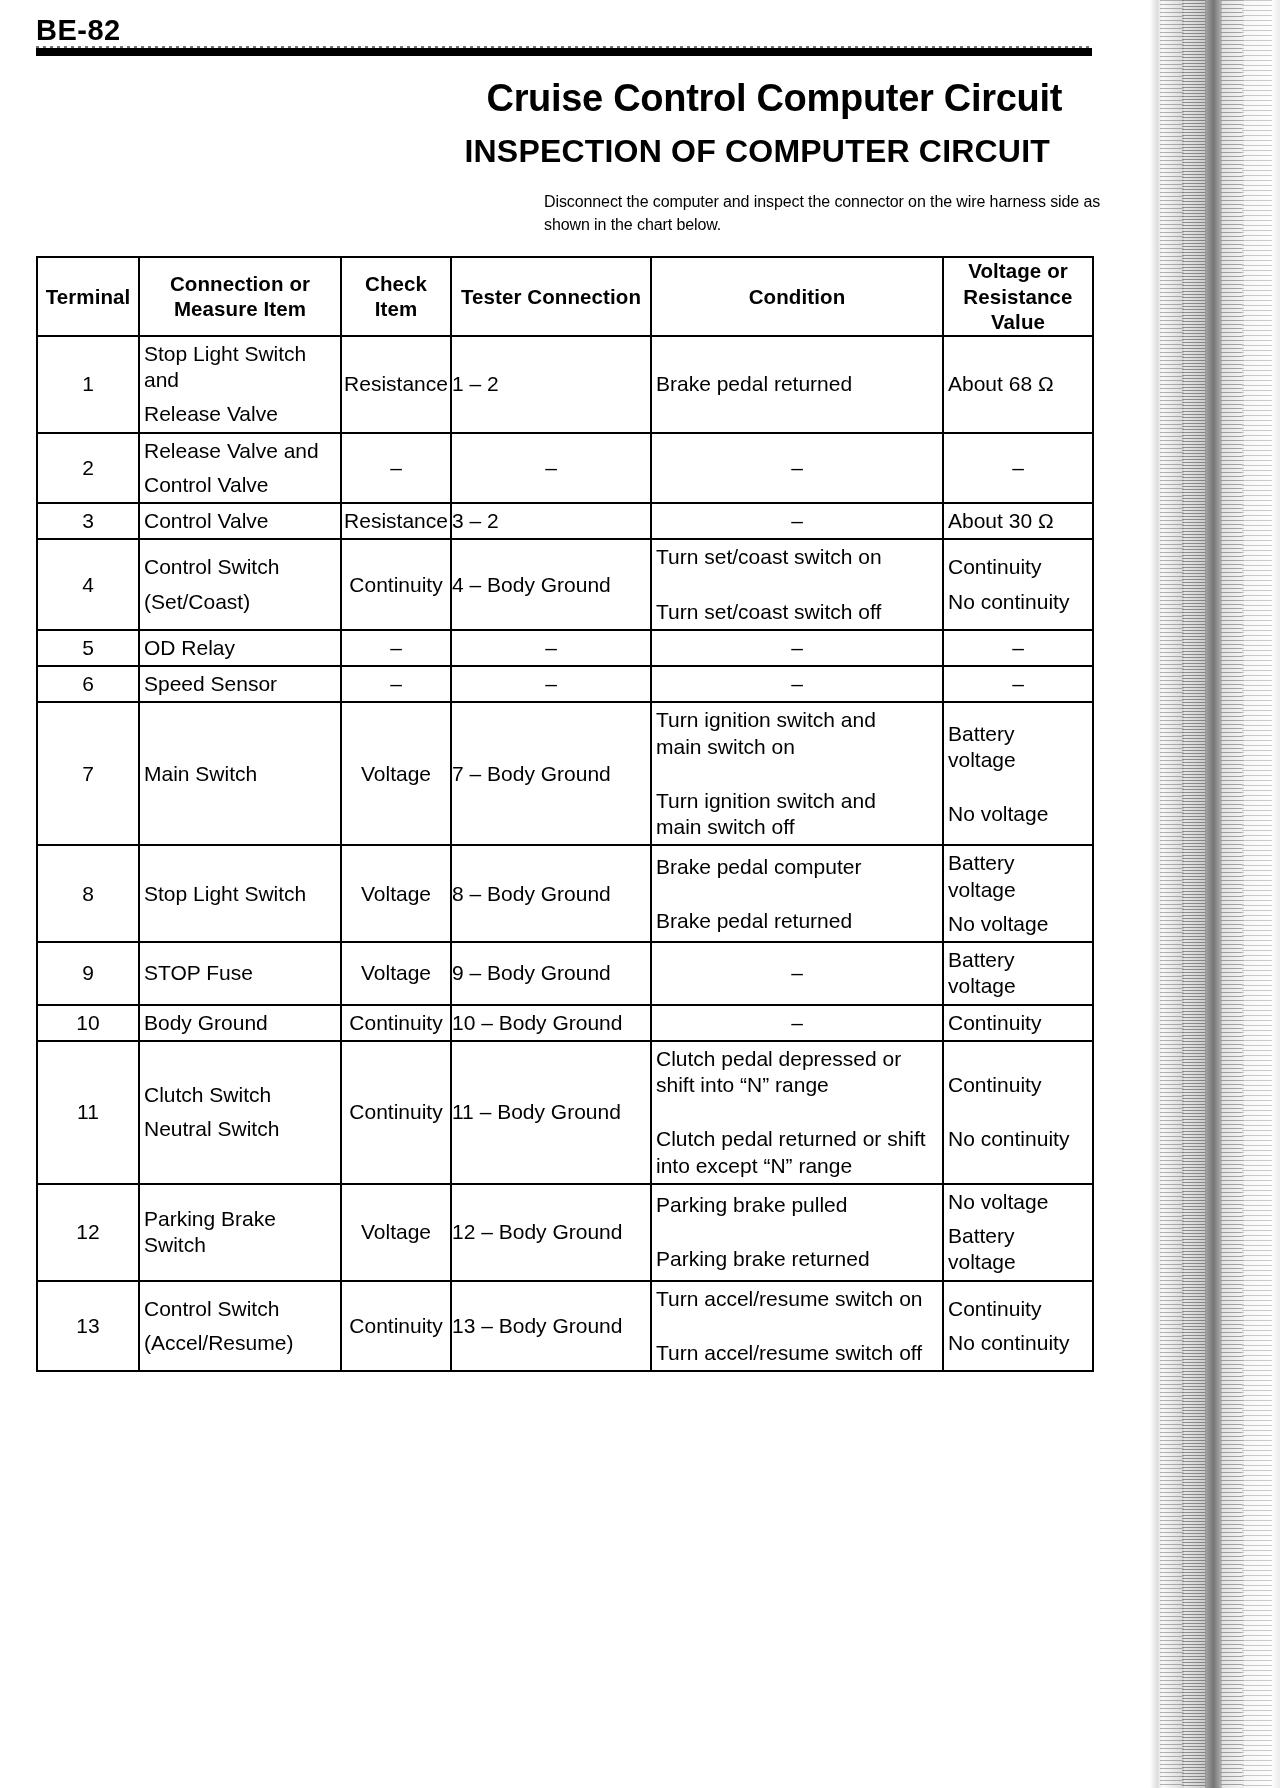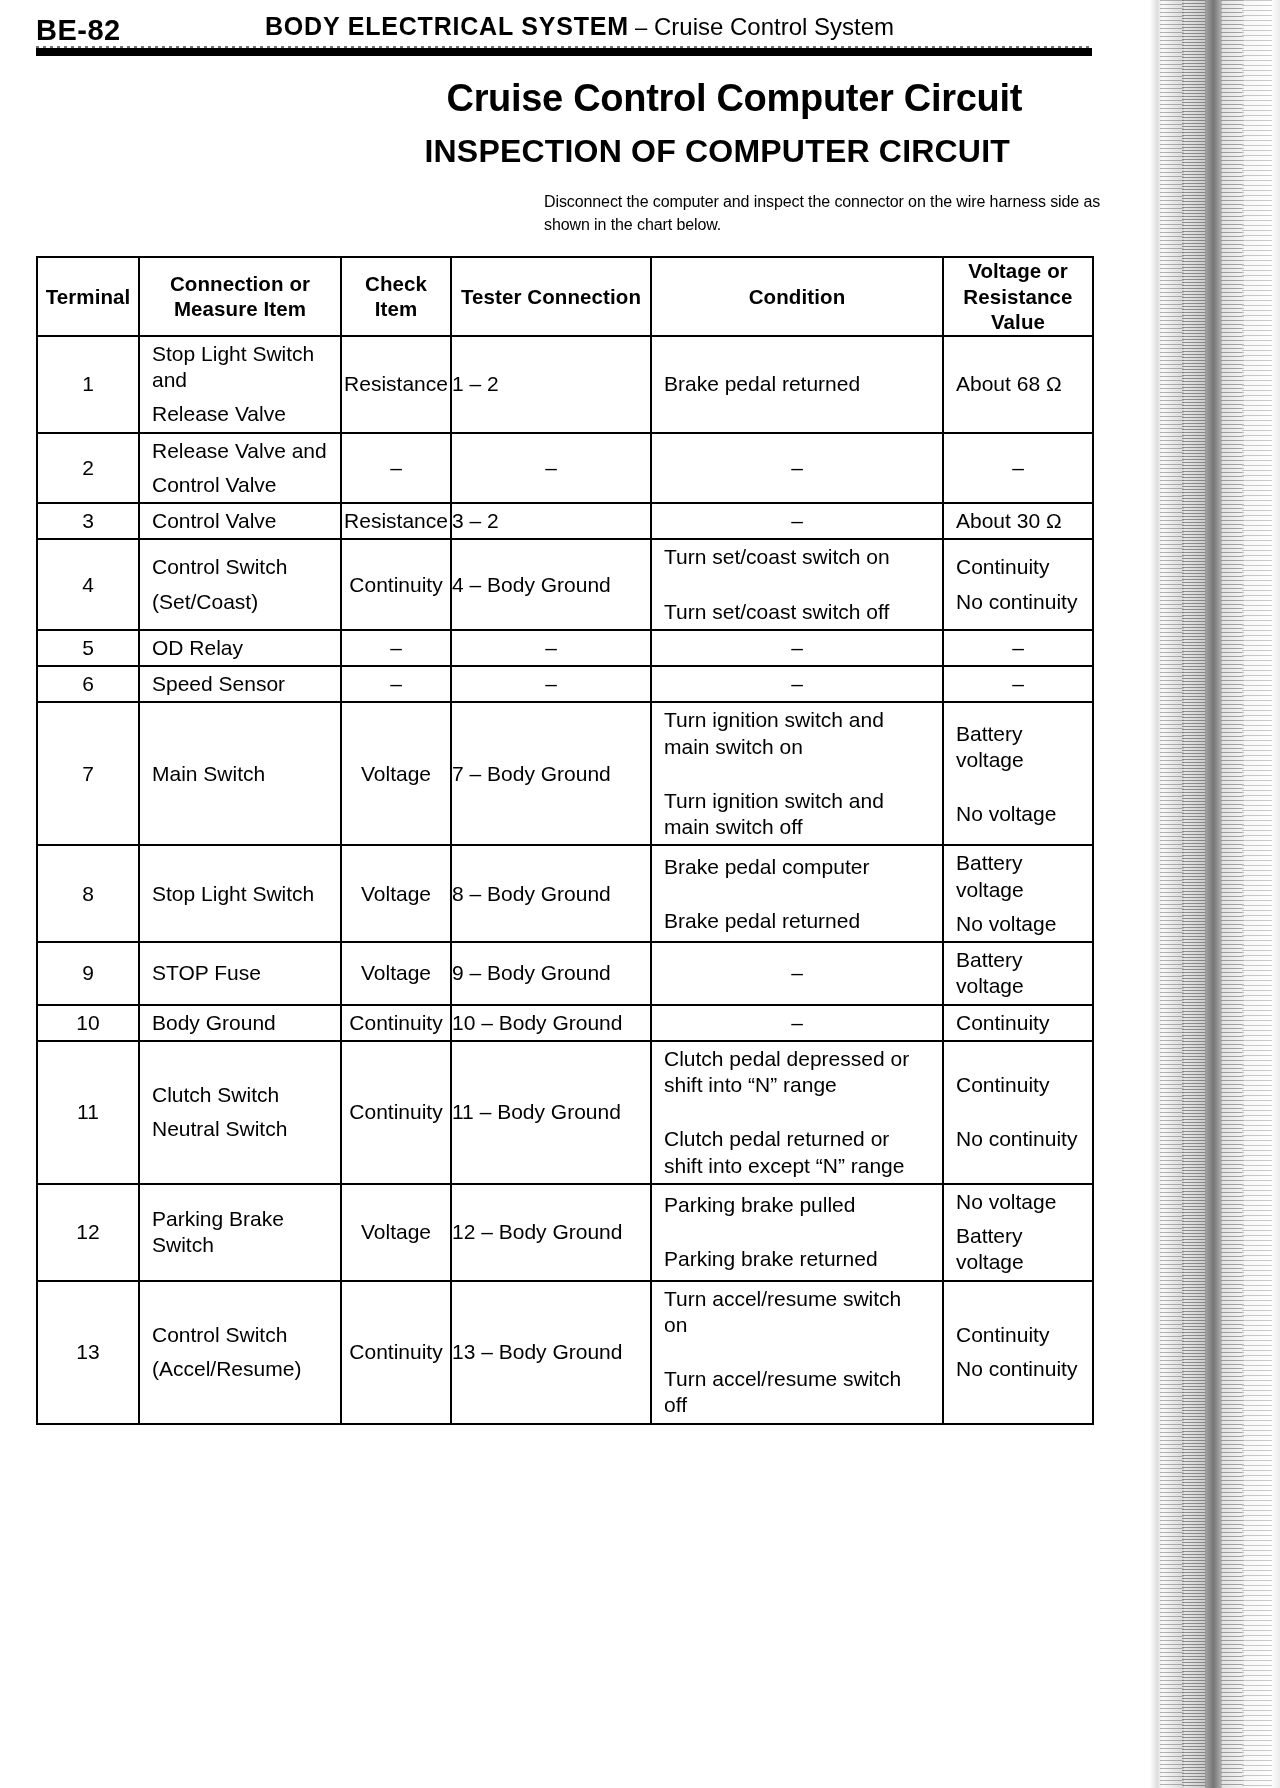--- a/index.html
+++ b/index.html
@@ -53,21 +53,21 @@
   #rule{
     position:absolute;left:36px;top:48px;width:1056px;height:8px;
     background:#000;
   }
   #rule:after{
     content:"";position:absolute;left:0;top:-2px;width:100%;height:2px;
     background:repeating-linear-gradient(to right,rgba(0,0,0,.55) 0 3px,rgba(0,0,0,0) 3px 7px);
   }
 
   
-  #heading-block{position:absolute;left:0;top:78px;width:1090px;}
+  #heading-block{position:absolute;left:0;top:78px;width:1090px;padding-left:40px;}
   .h1{
     font-size:38px;font-weight:bold;letter-spacing:-.3px;
     text-align:right;padding-right:68px;line-height:1.1;
   }
   .h2{
     font-size:32px;font-weight:bold;letter-spacing:.2px;
     text-align:right;padding-right:80px;margin-top:14px;line-height:1.1;
   }
   #intro{
     position:absolute;left:544px;top:175px;width:580px;
@@ -103,21 +103,21 @@
   .c-val{width:150px;}
 
   td.term{text-align:center;font-size:22px;}
   td.item{padding:9px 0 9px 11px;}
   td.check{text-align:center;}
   td.test{padding-left:12px;}
   td.cond{padding:9px 0 9px 12px;}
   td.val{padding:9px 0 9px 12px;}
   td.ctr{text-align:center;}
 
-  .sub{display:block;padding:4px 12px;}
+  .sub{display:block;padding:4px 4px;}
   .sub.gap{margin-top:20px;}
   td.cond .sub{max-width:270px;}
   .dash{font-size:22px;}
 
   
   #chart{box-shadow:none;}
 </style>
 </head>
 <body>
 
@@ -126,23 +126,20 @@
   <div class="band b2"></div>
   <div class="band b3"></div>
   <div class="band b4"></div>
   <div class="band b5"></div>
   <div class="band b6"></div>
   <div class="band b7"></div>
 </div>
 
 <div id="runhead">
   <div class="folio">BE-82</div>
-  <div class="title">
-    <span>BODY ELECTRICAL SYSTEM</span><span class="dash">–</span><span class="sect">Cruise Control System</span>
-  </div>
 </div>
 <div id="rule"></div>
 
 <div id="heading-block">
   <div class="h1">Cruise Control Computer Circuit</div>
   <div class="h2">INSPECTION OF COMPUTER CIRCUIT</div>
 </div>
 <p id="intro">Disconnect the computer and inspect the connector on the wire harness side as shown in the chart below.</p>
 
 <table id="chart">

